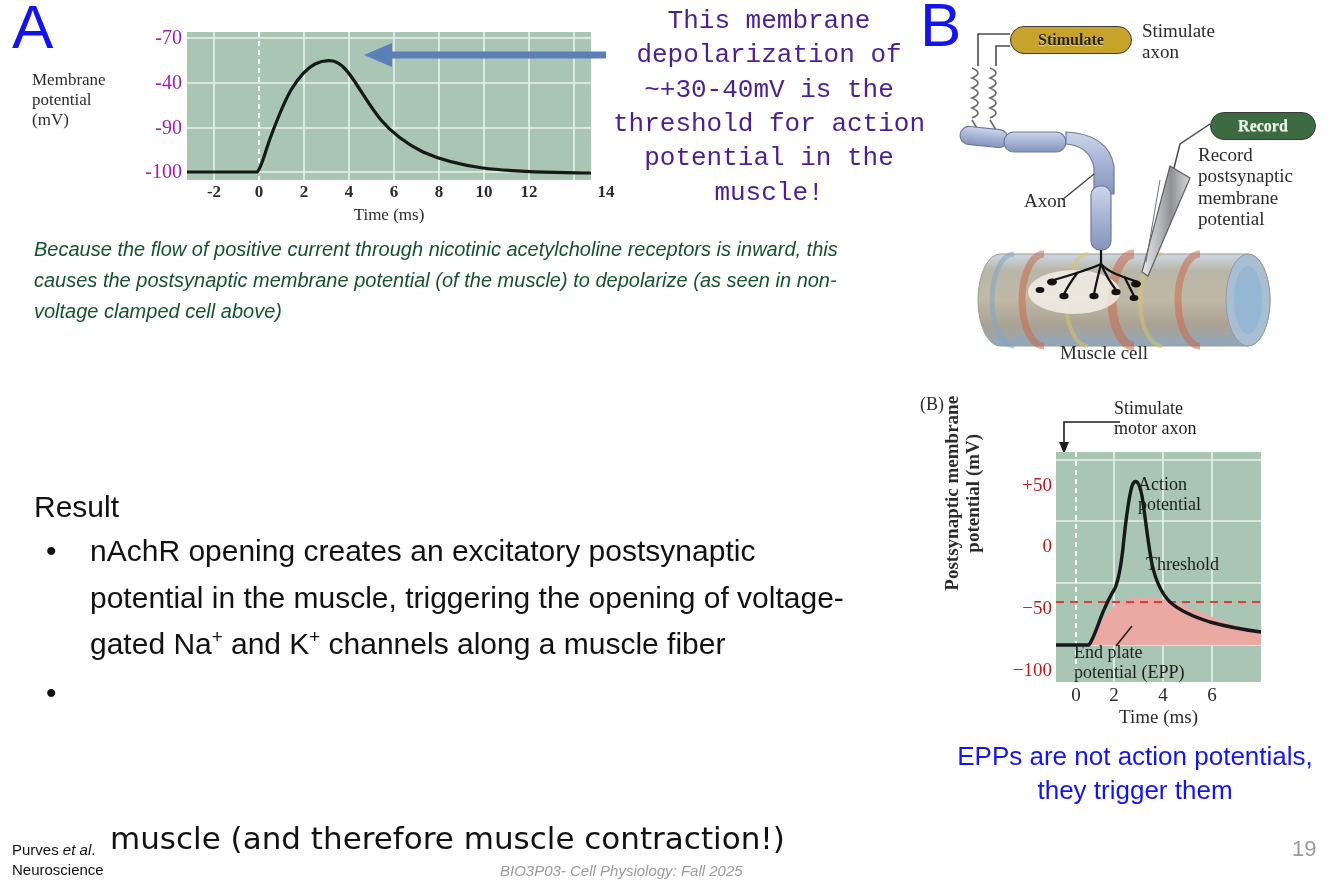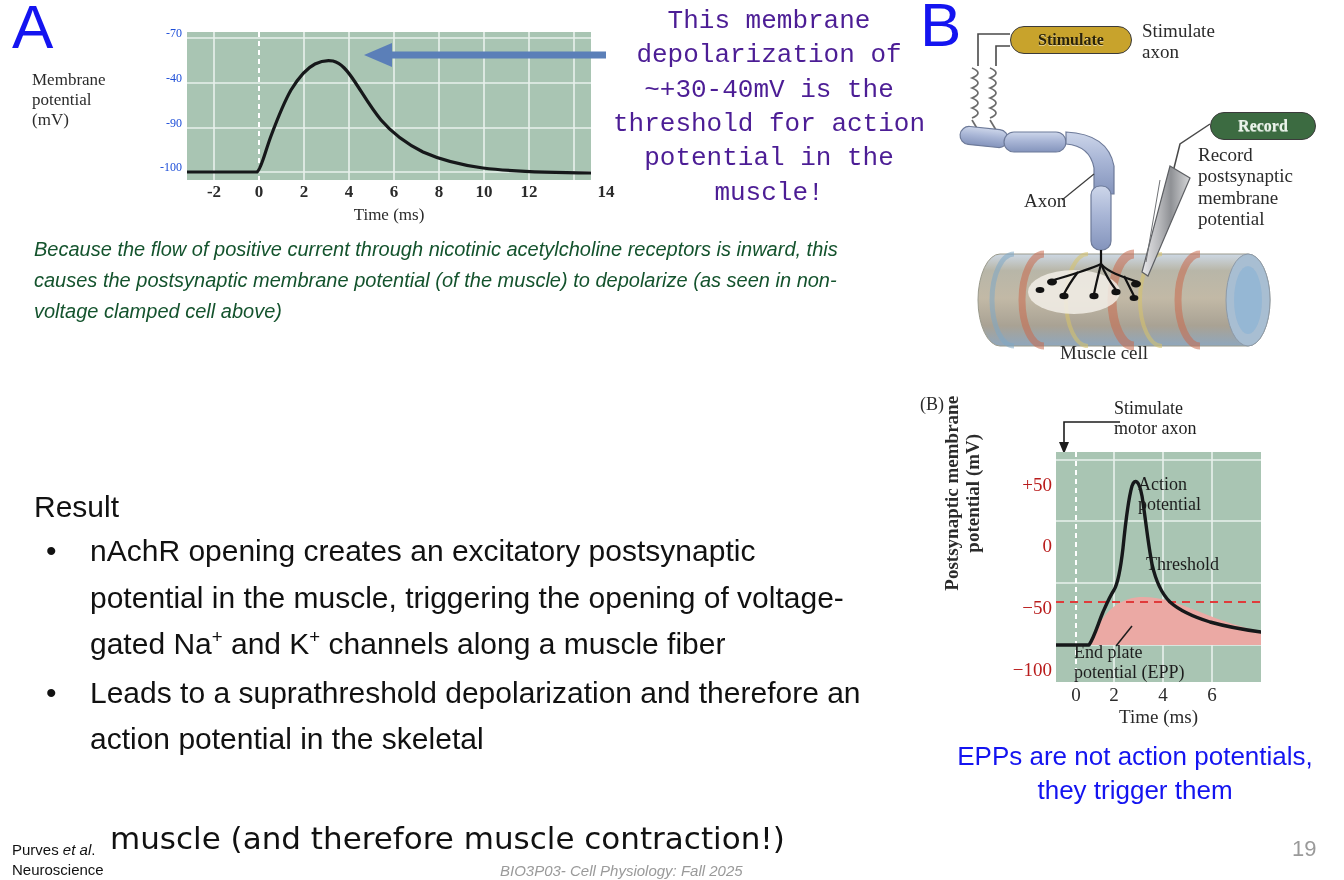--- a/index.html
+++ b/index.html
@@ -30,21 +30,21 @@
     font-family:"Liberation Serif",serif;font-size:17px;color:#2b2b2b;
     text-align:left;line-height:1.18;
   }
   #fig-a-plot{
     position:absolute;left:169px;top:30px;width:404px;height:148px;
     background:#a9c5b3;
   }
   #fig-a-yticks{position:absolute;left:106px;top:24px;width:58px;height:160px;}
   #fig-a-yticks span{
     position:absolute;right:0;
-    font-family:"Liberation Serif",serif;font-size:12px;color:#1d4ed8;
+    font-family:"Liberation Serif",serif;font-size:20px;color:#a21caf;
     white-space:nowrap;
   }
   #fig-a-xticks{position:absolute;left:169px;top:180px;width:404px;height:24px;}
   #fig-a-xticks span{
     position:absolute;transform:translateX(-50%);
     font-family:"Liberation Serif",serif;font-size:17px;font-weight:bold;color:#2b2b2b;
   }
   #fig-a-xlabel{
     position:absolute;left:169px;top:203px;width:404px;text-align:center;
     font-family:"Liberation Serif",serif;font-size:17px;color:#2b2b2b;
@@ -428,21 +428,20 @@
 
 <div class="abs" id="result-head">Result</div>
 
 <div class="abs" id="bullets">
   <div class="bullet">
     <span class="dot">•</span>
     <span>nAchR opening creates an excitatory postsynaptic potential in the muscle, triggering the opening of voltage-gated Na<span class="sup">+</span> and K<span class="sup">+</span> channels along a muscle fiber</span>
   </div>
   <div class="bullet">
     <span class="dot">•</span>
-    <span>Leads to a suprathreshold depolarization and therefore an action potential in the skeletal</span>
   </div>
 </div>
 
 <div class="abs" id="final-line">muscle (and therefore muscle contraction!)</div>
 
 <div class="abs" id="cite">
   <div><span>Purves </span><span class="it">et al</span><span>.</span></div>
   <div>Neuroscience</div>
 </div>
 

